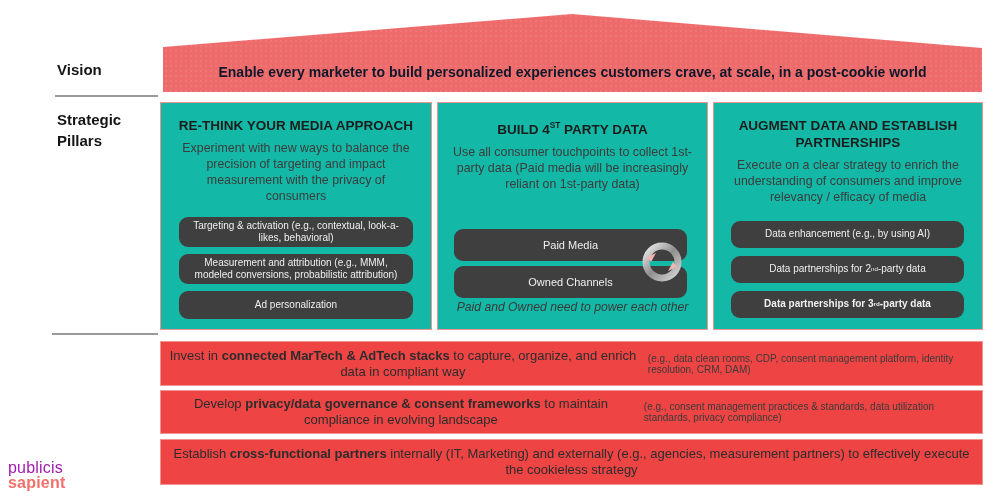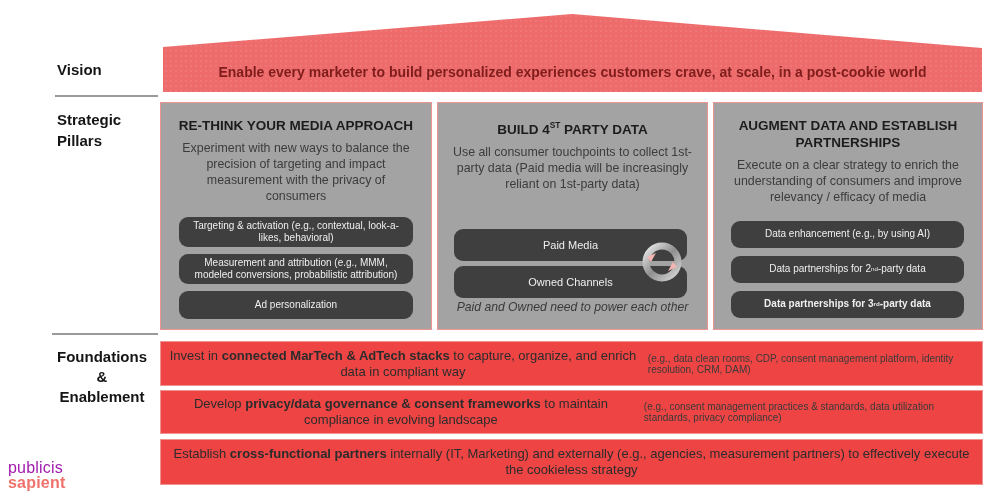--- a/index.html
+++ b/index.html
@@ -9,24 +9,24 @@
   
   .rail-label { position:absolute; font-weight:bold; color:#151515; font-size:15px; }
   .rail-divider { position:absolute; height:2px; background:#9a9a9a; }
   .rail-stack div { line-height:21px; }
   .rail-center { text-align:center; line-height:20px; }
 
   
   .banner-svg { position:absolute; left:0; top:0; }
   .banner-text { position:absolute; left:163px; top:52px; width:819px; height:40px;
                  display:flex; align-items:center; justify-content:center;
-                 color:#7f1d1d; font-weight:bold; font-size:14px; white-space:nowrap; }
+                 color:#0f172a; font-weight:bold; font-size:14px; white-space:nowrap; }
 
   
-  .pillar { position:absolute; top:102px; height:228px; background:#a3a3a3;
+  .pillar { position:absolute; top:102px; height:228px; background:#14b8a6;
             border:1px solid #F09491; box-sizing:border-box; }
   .pillar-title { margin-top:14px; text-align:center; font-weight:bold; font-size:13.5px;
                   color:#1c1c1c; line-height:17px; padding:0 10px; }
   .pillar-title sup { font-size:0.62em; }
   .pillar-desc { margin-top:6px; text-align:center; font-size:12.4px; color:#3c3c3c;
                  line-height:16px; padding:0 15px; }
   .pill { position:absolute; background:#3F3F3F; border-radius:9px; color:#EFEFEF;
           font-size:10px; line-height:12.5px; display:flex; align-items:center;
           justify-content:center; text-align:center; padding:0 12px; box-sizing:border-box; }
   .pill sup { font-size:0.62em; }
@@ -65,25 +65,20 @@
 
   <div class="rail-label" style="left:57px; top:61px;">Vision</div>
   <div class="rail-divider" style="left:55px; top:95px; width:103px;"></div>
 
   <div class="rail-label rail-stack" style="left:57px; top:109px;">
     <div>Strategic</div>
     <div>Pillars</div>
   </div>
 
   <div class="rail-divider" style="left:52px; top:333px; width:106px;"></div>
-  <div class="rail-label rail-center" style="left:46px; top:347px; width:112px;">
-    <div>Foundations</div>
-    <div>&amp;</div>
-    <div>Enablement</div>
-  </div>
 
   <div class="pillar" style="left:160px; width:272px;">
     <div class="pillar-title"><span>RE-THINK YOUR MEDIA APPROACH</span></div>
     <div class="pillar-desc">Experiment with new ways to balance the precision of targeting and impact measurement with the privacy of consumers</div>
     <div class="pill" style="left:18px; right:18px; top:114px; height:30px;">
         <span>Targeting &amp; activation (e.g., contextual, look-a-likes, behavioral)</span>
       </div>
     <div class="pill" style="left:18px; right:18px; top:151px; height:30px;">
         <span>Measurement and attribution (e.g., MMM, modeled conversions, probabilistic attribution)</span>
       </div>

